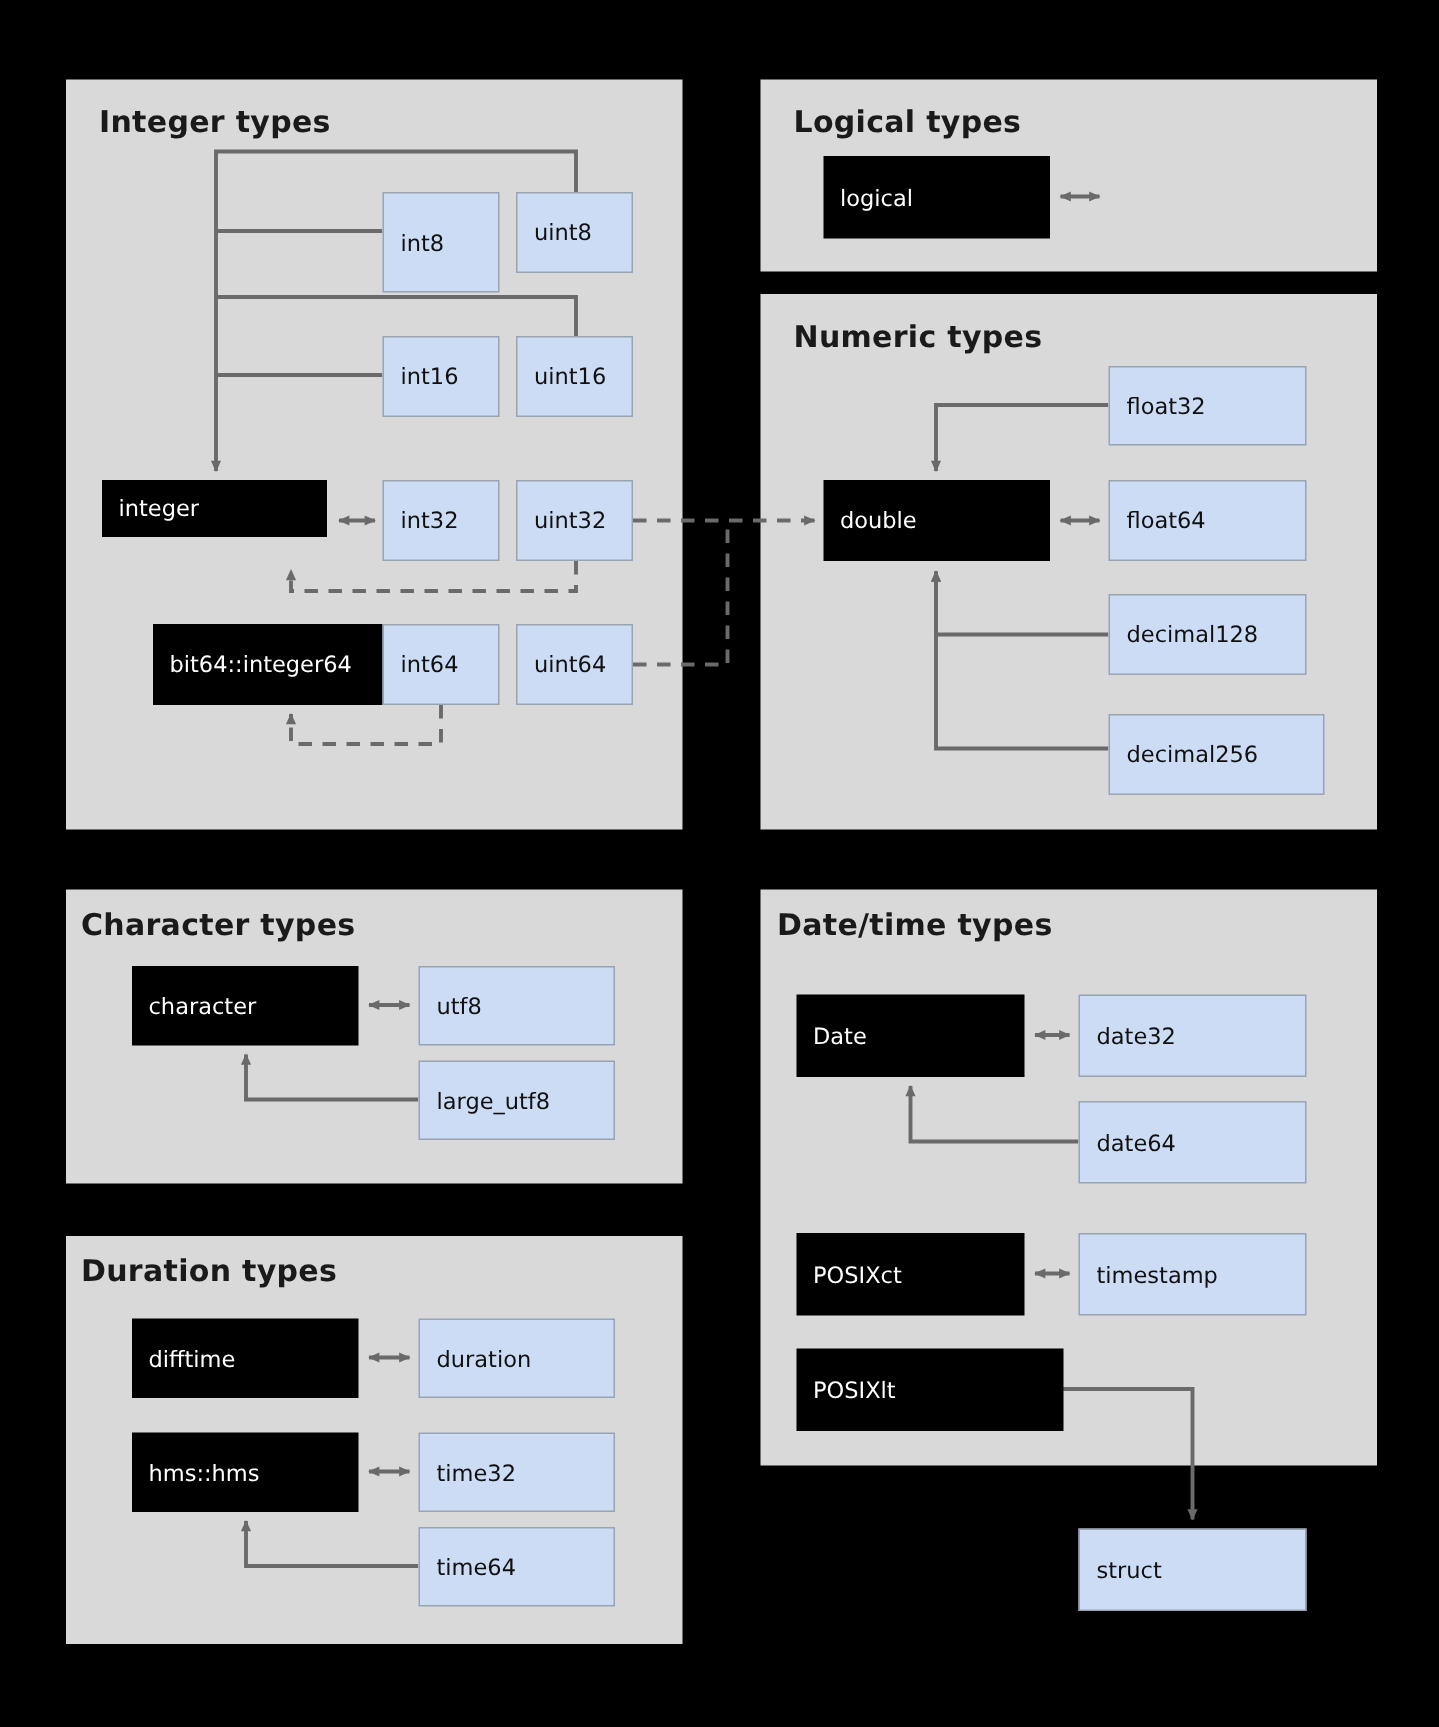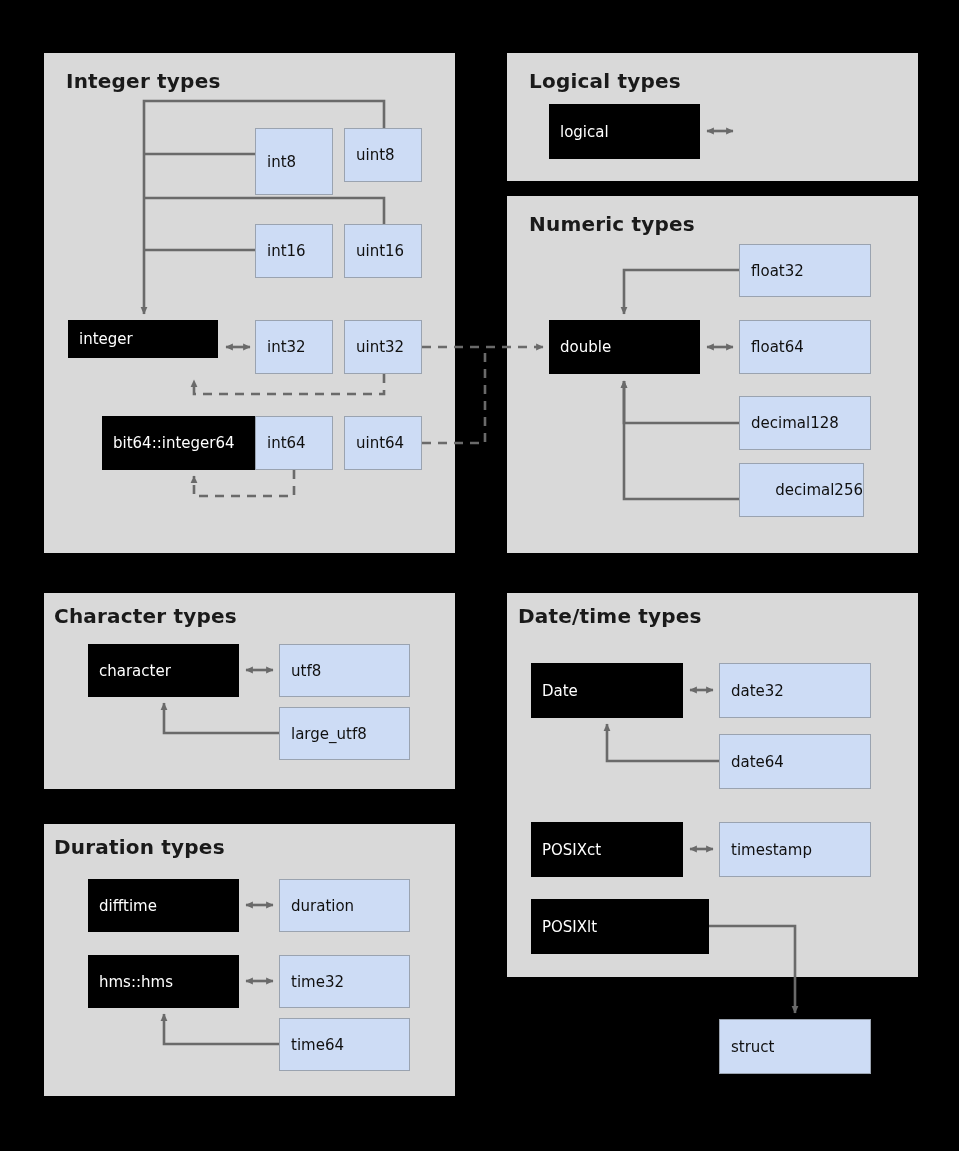--- a/index.html
+++ b/index.html
@@ -134,21 +134,21 @@
     </div>
   <div class="node blue" style="left:739px;top:244px;width:132px;height:53px;">
     <span>float32</span>
     </div>
   <div class="node blue" style="left:739px;top:320px;width:132px;height:54px;">
     <span>float64</span>
     </div>
   <div class="node blue" style="left:739px;top:396px;width:132px;height:54px;">
     <span>decimal128</span>
     </div>
-  <div class="node blue" style="left:739px;top:463px;width:125px;height:54px;justify-content:flex-end;">
+  <div class="node blue" style="left:739px;top:476px;width:144px;height:54px;">
     <span>decimal256</span>
     </div>
 
   <div class="node dark" style="left:88px;top:644px;width:151px;height:53px;">
     <span>character</span>
     </div>
   <div class="node blue" style="left:279px;top:644px;width:131px;height:53px;">
     <span>utf8</span>
     </div>
   <div class="node blue" style="left:279px;top:707px;width:131px;height:53px;">

